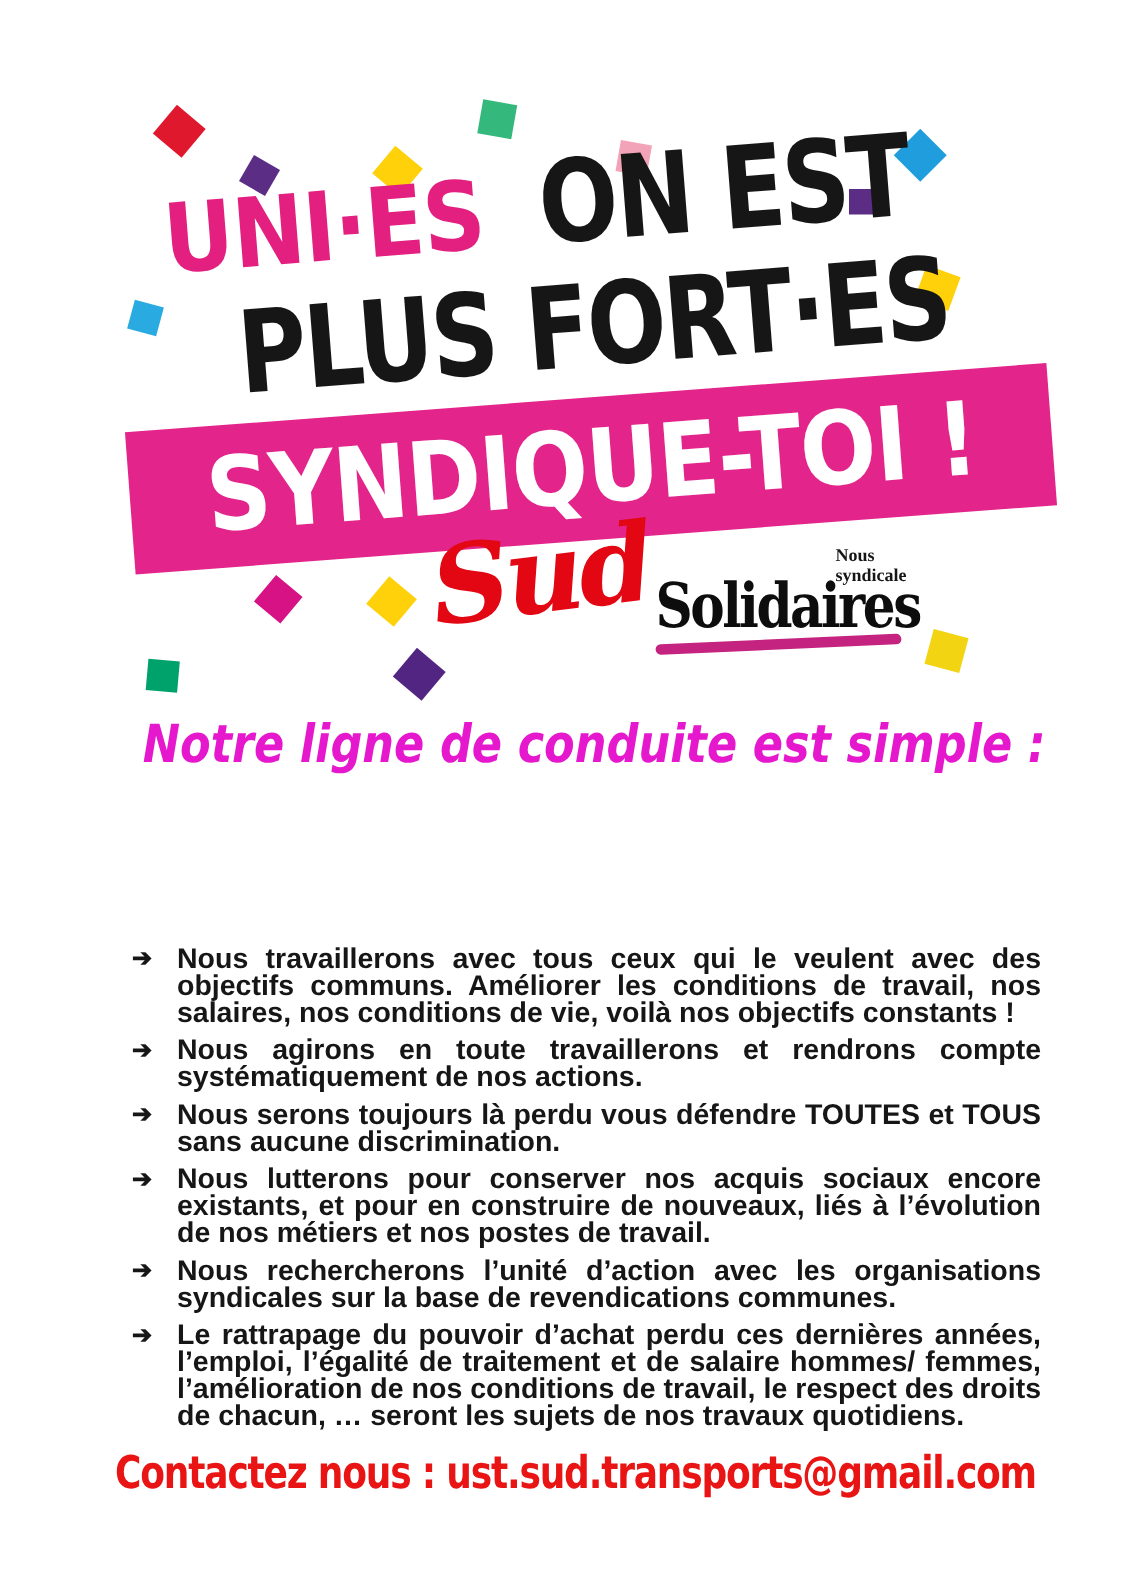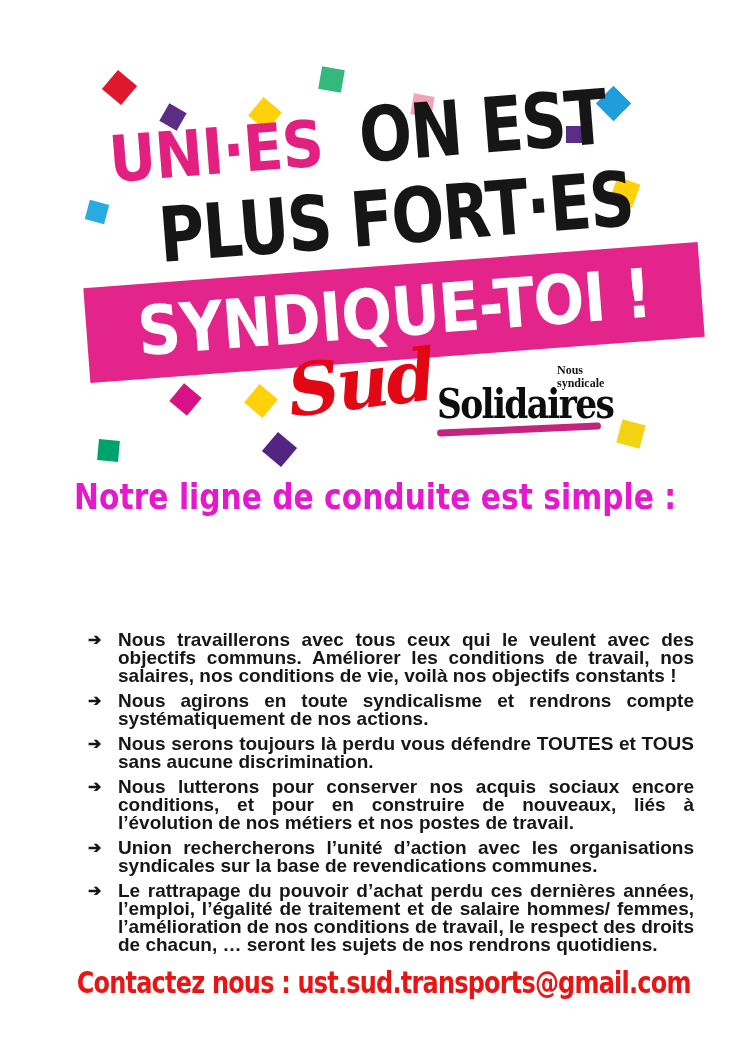--- a/index.html
+++ b/index.html
@@ -55,21 +55,21 @@
   .solidaires-text{
     margin-top:22px;display:inline-block;
     font-family:"DejaVu Serif",serif;font-weight:bold;font-size:41px;line-height:1;
     color:#0d0d0d;letter-spacing:-2px;transform:scaleX(.84);transform-origin:0 0;white-space:nowrap;
   }
   .solidaires-underline{
     width:164px;height:7px;margin-top:1px;border-radius:4px;
     background:var(--underline);transform:rotate(-2.5deg);
   }
   
-  .slogan{position:absolute;left:0;right:0;top:478px;text-align:center;z-index:2;}
+  .slogan{position:absolute;left:0;right:0;top:478px;text-align:right;z-index:2;font-style:italic;}
   .slogan-line1{
     display:inline-block;font-family:"DejaVu Sans",sans-serif;font-weight:bold;
     font-size:35px;line-height:1.1;color:var(--magenta);
     transform:scaleX(.85);white-space:nowrap;
   }
   .slogan-big{margin-top:2px;}
   .slogan-line2,.slogan-line3{
     display:inline-block;font-family:"DejaVu Sans",sans-serif;font-weight:bold;
     font-size:47px;line-height:1.08;color:var(--magenta);
     transform:scaleX(.85);white-space:nowrap;
@@ -139,37 +139,37 @@
     <span class="slogan-line1">Notre ligne de conduite est simple :</span>
   </div>
 
   <div class="bullets" id="bullet-host">
       <div class="bullet">
         <span class="arrow">➔</span>
         <p>Nous travaillerons avec tous ceux qui le veulent avec des objectifs communs. Améliorer les conditions de travail, nos salaires, nos conditions de vie, voilà nos objectifs constants !</p>
       </div>
       <div class="bullet">
         <span class="arrow">➔</span>
-        <p>Nous agirons en toute syndicalisme et rendrons compte systématiquement de nos actions.</p>
+        <p>Nous agirons en toute travaillerons et rendrons compte systématiquement de nos actions.</p>
       </div>
       <div class="bullet">
         <span class="arrow">➔</span>
         <p>Nous serons toujours là perdu vous défendre TOUTES et TOUS sans aucune discrimination.</p>
       </div>
       <div class="bullet">
         <span class="arrow">➔</span>
-        <p>Nous lutterons pour conserver nos acquis sociaux encore conditions, et pour en construire de nouveaux, liés à l’évolution de nos métiers et nos postes de travail.</p>
+        <p>Nous lutterons pour conserver nos acquis sociaux encore existants, et pour en construire de nouveaux, liés à l’évolution de nos métiers et nos postes de travail.</p>
       </div>
       <div class="bullet">
         <span class="arrow">➔</span>
-        <p>Union rechercherons l’unité d’action avec les organisations syndicales sur la base de revendications communes.</p>
+        <p>Nous rechercherons l’unité d’action avec les organisations syndicales sur la base de revendications communes.</p>
       </div>
       <div class="bullet">
         <span class="arrow">➔</span>
-        <p>Le rattrapage du pouvoir d’achat perdu ces dernières années, l’emploi, l’égalité de traitement et de salaire hommes/ femmes, l’amélioration de nos conditions de travail, le respect des droits de chacun, … seront les sujets de nos rendrons quotidiens.</p>
+        <p>Le rattrapage du pouvoir d’achat perdu ces dernières années, l’emploi, l’égalité de traitement et de salaire hommes/ femmes, l’amélioration de nos conditions de travail, le respect des droits de chacun, … seront les sujets de nos travaux quotidiens.</p>
       </div>
     </div>
 
   <div class="contact">
     <span class="contact-inner">Contactez nous : ust.sud.transports@gmail.com</span>
   </div>
 
 </div>
 
 </body></html>

